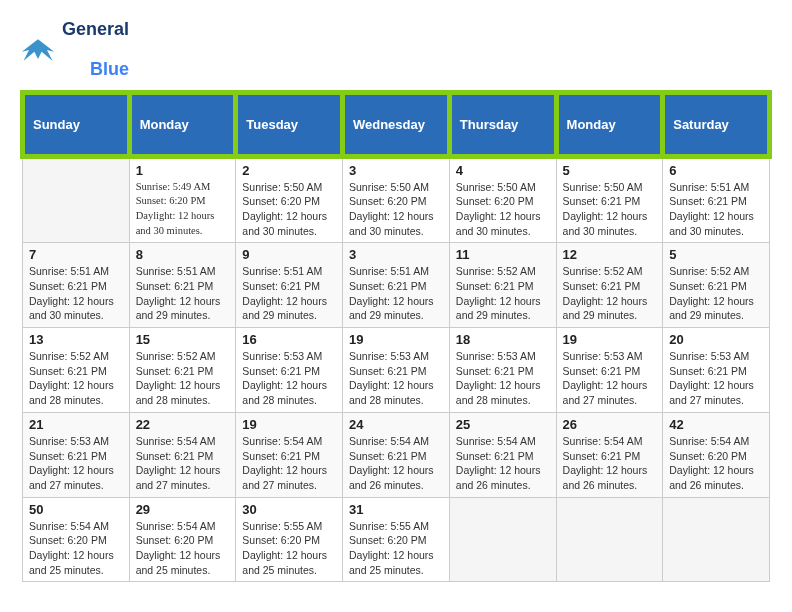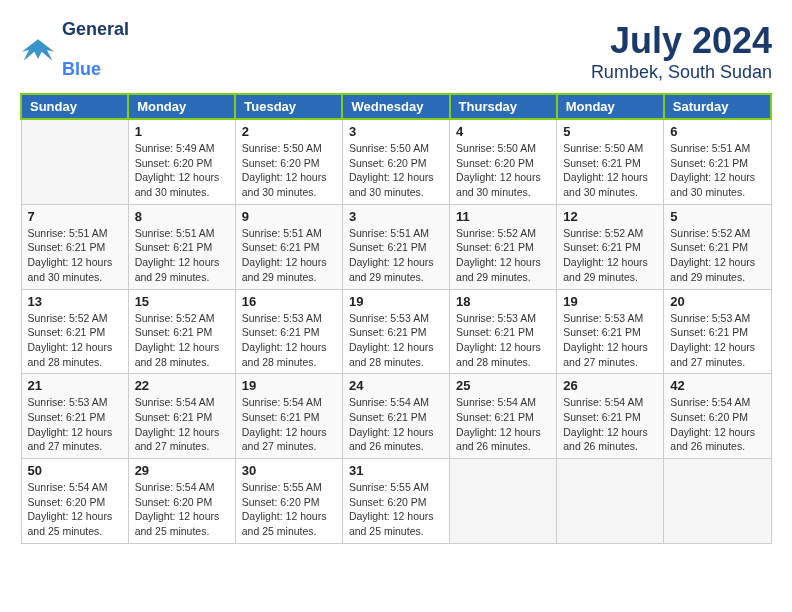--- a/index.html
+++ b/index.html
@@ -19,20 +19,21 @@
     .logo {
       display: flex;
       align-items: center;
       gap: 6px;
     }
     .logo-text {
       font-size: 18px;
       font-weight: bold;
       color: #1a3a6b;
       line-height: 1.1;
+      text-align: right;
     }
     .logo-bird {
       width: 36px;
       height: 30px;
     }
     .title-block {
       text-align: right;
     }
     .main-title {
       font-size: 36px;
@@ -46,23 +47,23 @@
     .calendar {
       width: 100%;
       border-collapse: collapse;
       font-size: 11px;
     }
     .calendar th {
       background: #2b6cb8;
       color: #fff;
       font-size: 13px;
       font-weight: bold;
-      padding: 4px 8px;
+      padding: 22px 8px;
       text-align: left;
-      border: 2px solid #84cc16;
+      border: 5px solid #84cc16;
     }
     .calendar td {
       border: 1px solid #ccc;
       vertical-align: top;
       padding: 4px 6px;
       min-height: 80px;
       width: 107px;
     }
     .day-number {
       font-size: 13px;
@@ -92,44 +93,40 @@
 <div class="header">
   <div class="logo">
     <svg class="logo-bird" viewBox="0 0 40 32">
       <polygon points="20,4 38,18 30,16 36,28 24,18 20,26 16,18 4,28 10,16 2,18" fill="#1a7fc1" opacity="0.85"></polygon>
     </svg>
     <div class="logo-text">
       <div>General</div>
       <div style="color:#3b82f6;margin-top:20px;">Blue</div>
     </div>
   </div>
-  <div class="title-block">
-    <div class="main-title">July 2024</div>
-    <div class="subtitle">Rumbek, South Sudan</div>
-  </div>
 </div>
 
 <table class="calendar">
   <thead>
     <tr id="col-headers">
         <th>Sunday</th>
         <th>Monday</th>
         <th>Tuesday</th>
         <th>Wednesday</th>
         <th>Thursday</th>
         <th>Monday</th>
         <th>Saturday</th>
       </tr>
   </thead>
   <tbody id="calendar-body">
       <tr class="row-even">
         <td class="empty-cell"></td>
         <td>
           <span class="day-number">1</span>
-          <div class="day-info" style="white-space: pre-line;">Sunrise: 5:49 AM
+          <div class="day-info" style="white-space: pre-line; font-family: Liberation Serif, serif;">Sunrise: 5:49 AM
 Sunset: 6:20 PM
 Daylight: 12 hours
 and 30 minutes.</div>
         </td>
         <td>
           <span class="day-number">2</span>
           <div class="day-info" style="white-space: pre-line;">Sunrise: 5:50 AM
 Sunset: 6:20 PM
 Daylight: 12 hours
 and 30 minutes.</div>

